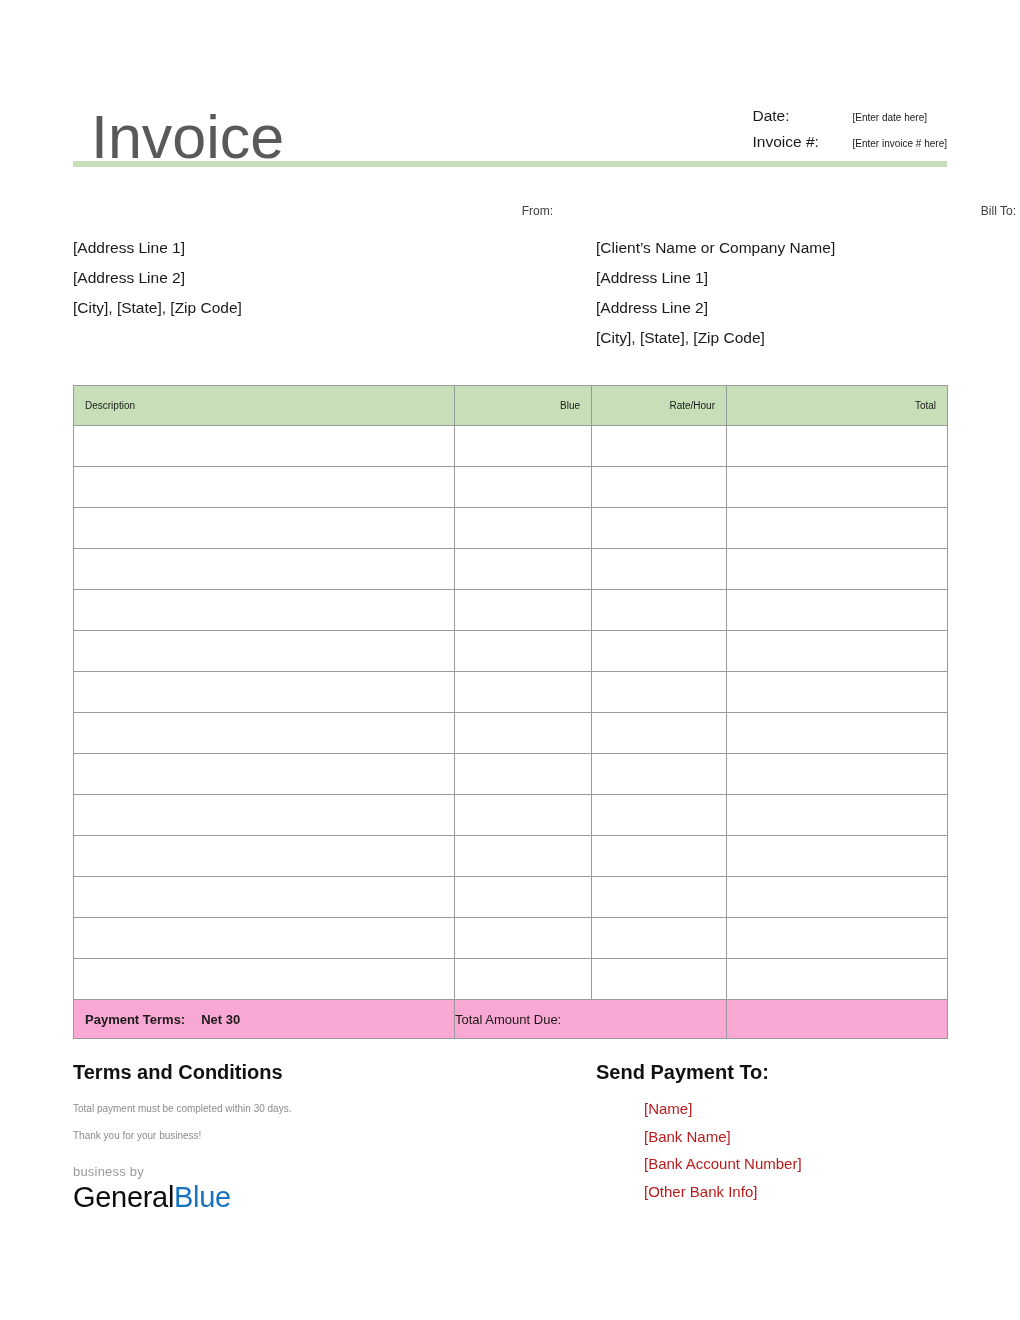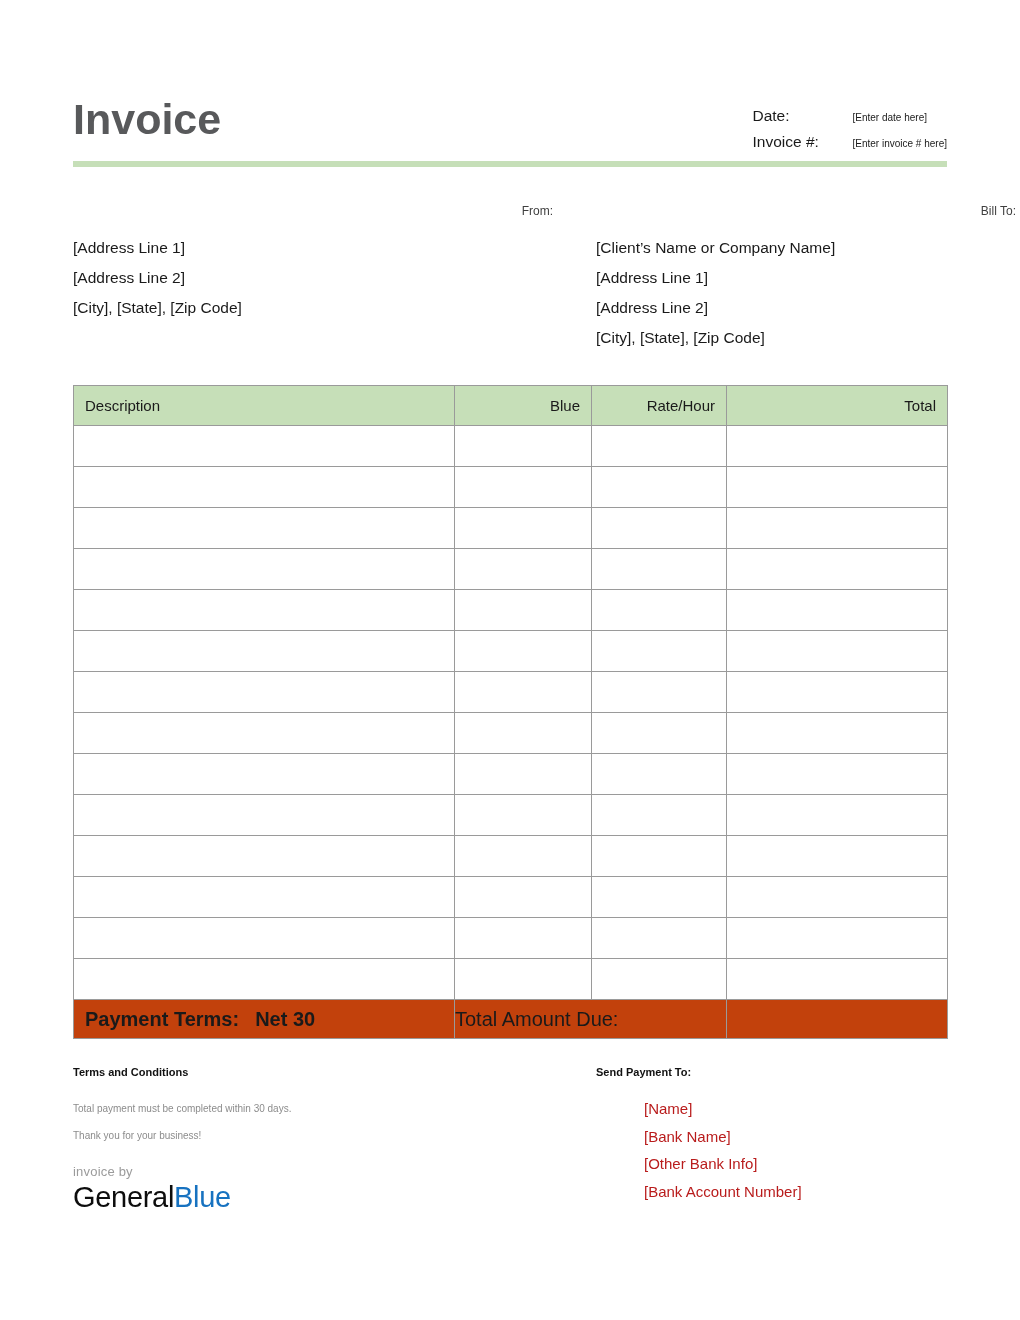--- a/index.html
+++ b/index.html
@@ -27,26 +27,26 @@
   .header {
     position: absolute;
     left: 73px;
     top: 88px;
     width: 874px;
     display: flex;
     align-items: flex-start;
     justify-content: space-between;
   }
   .invoice-title {
-    font-size: 43px;
+    font-size: 61px;
     line-height: 62px;
-    font-weight: 700;
+    font-weight: 400;
     color: #58595b;
     letter-spacing: 0px;
-    margin: 0;
+    margin: 18px;
     padding: 0;
   }
   .meta {
     margin-top: 19px;
     display: block;
   }
   .meta-row {
     display: flex;
     align-items: baseline;
     margin-bottom: 8px;
@@ -117,21 +117,21 @@
     table-layout: fixed;
   }
   .items th, .items td {
     border: 1px solid #9a9a9a;
     padding: 0;
     font-weight: normal;
   }
   .items thead th {
     background: #c6dfb8;
     height: 39px;
-    font-size: 15px;
+    font-size: 10px;
     color: #1a1a1a;
     vertical-align: middle;
   }
   .th-desc {
     text-align: left;
     padding-left: 11px !important;
   }
   .th-hours, .th-rate {
     text-align: right;
     padding-right: 11px !important;
@@ -143,23 +143,23 @@
   .items tbody td {
     height: 40px;
     background: #ffffff;
   }
   .col-desc { width: 381px; }
   .col-hours { width: 137px; }
   .col-rate { width: 135px; }
   .col-total { width: 221px; }
 
   .items tfoot td {
-    background: #c2410c;
+    background: #f9a8d4;
     height: 38px;
-    font-size: 20px;
+    font-size: 13px;
     color: #1a1a1a;
     vertical-align: middle;
   }
   .td-terms {
     text-align: left;
     padding-left: 11px !important;
   }
   .terms-label {
     font-weight: bold;
   }
@@ -187,21 +187,21 @@
     top: 0;
     width: 480px;
   }
   .payto-block {
     position: absolute;
     left: 523px;
     top: 0;
     width: 420px;
   }
   .block-heading {
-    font-size: 11px;
+    font-size: 20px;
     font-weight: bold;
     color: #111111;
     line-height: 19px;
     margin-bottom: 13px;
   }
   .terms-text {
     font-size: 10px;
     color: #8c8c8c;
     line-height: 27px;
   }
@@ -388,23 +388,23 @@
     <div class="terms-block">
       <div class="block-heading">Terms and Conditions</div>
       <div class="terms-text">Total payment must be completed within 30 days.</div>
       <div class="terms-text">Thank you for your business!</div>
     </div>
 
     <div class="payto-block">
       <div class="block-heading">Send Payment To:</div>
       <div class="payto-line">[Name]</div>
       <div class="payto-line">[Bank Name]</div>
+      <div class="payto-line">[Bank Account Number]</div>
       <div class="payto-line">[Other Bank Info]</div>
-      <div class="payto-line">[Bank Account Number]</div>
     </div>
   </div>
 
   <div class="logo">
-    <div class="logo-powered">invoice by</div>
+    <div class="logo-powered">business by</div>
     <div class="logo-word"><span class="logo-general">General</span><span class="logo-blue">Blue</span></div>
   </div>
 
 </div>
 
 </body></html>

